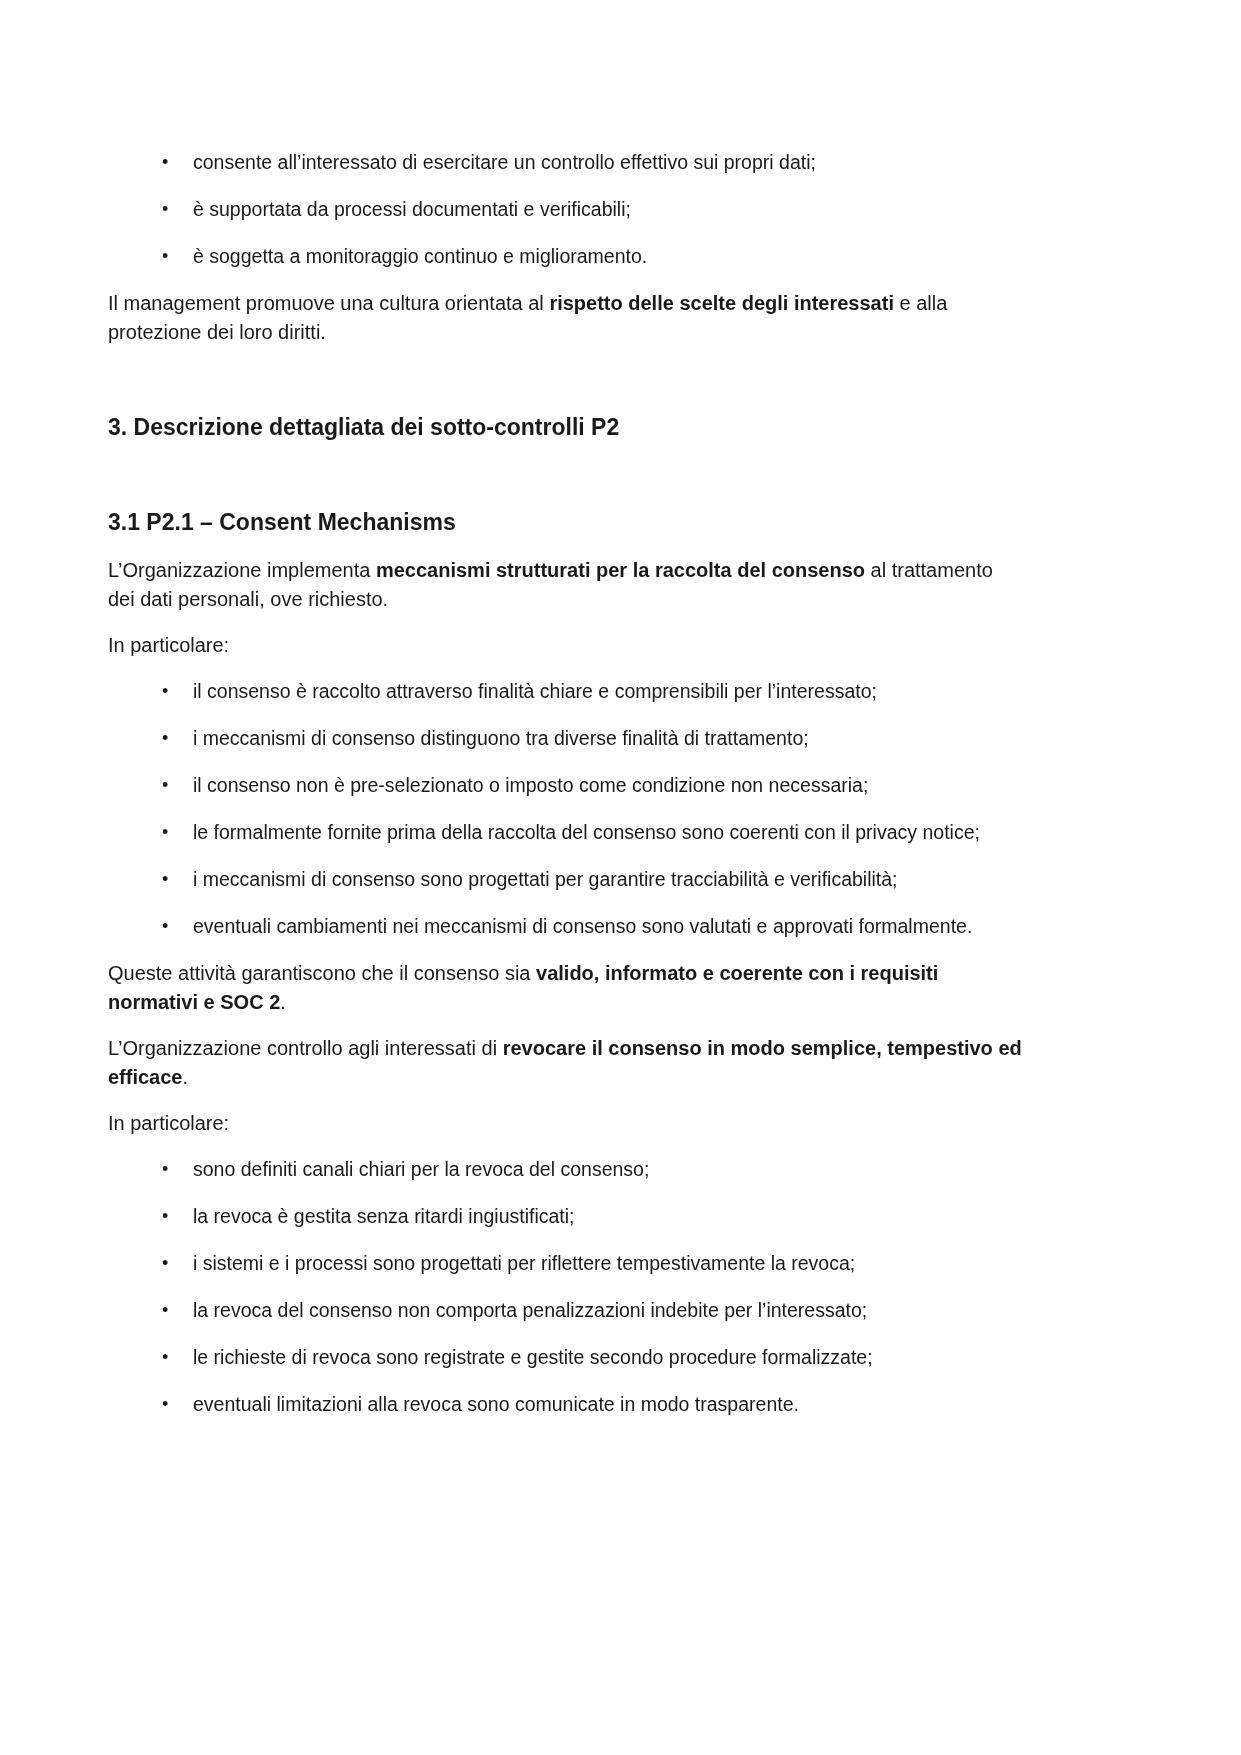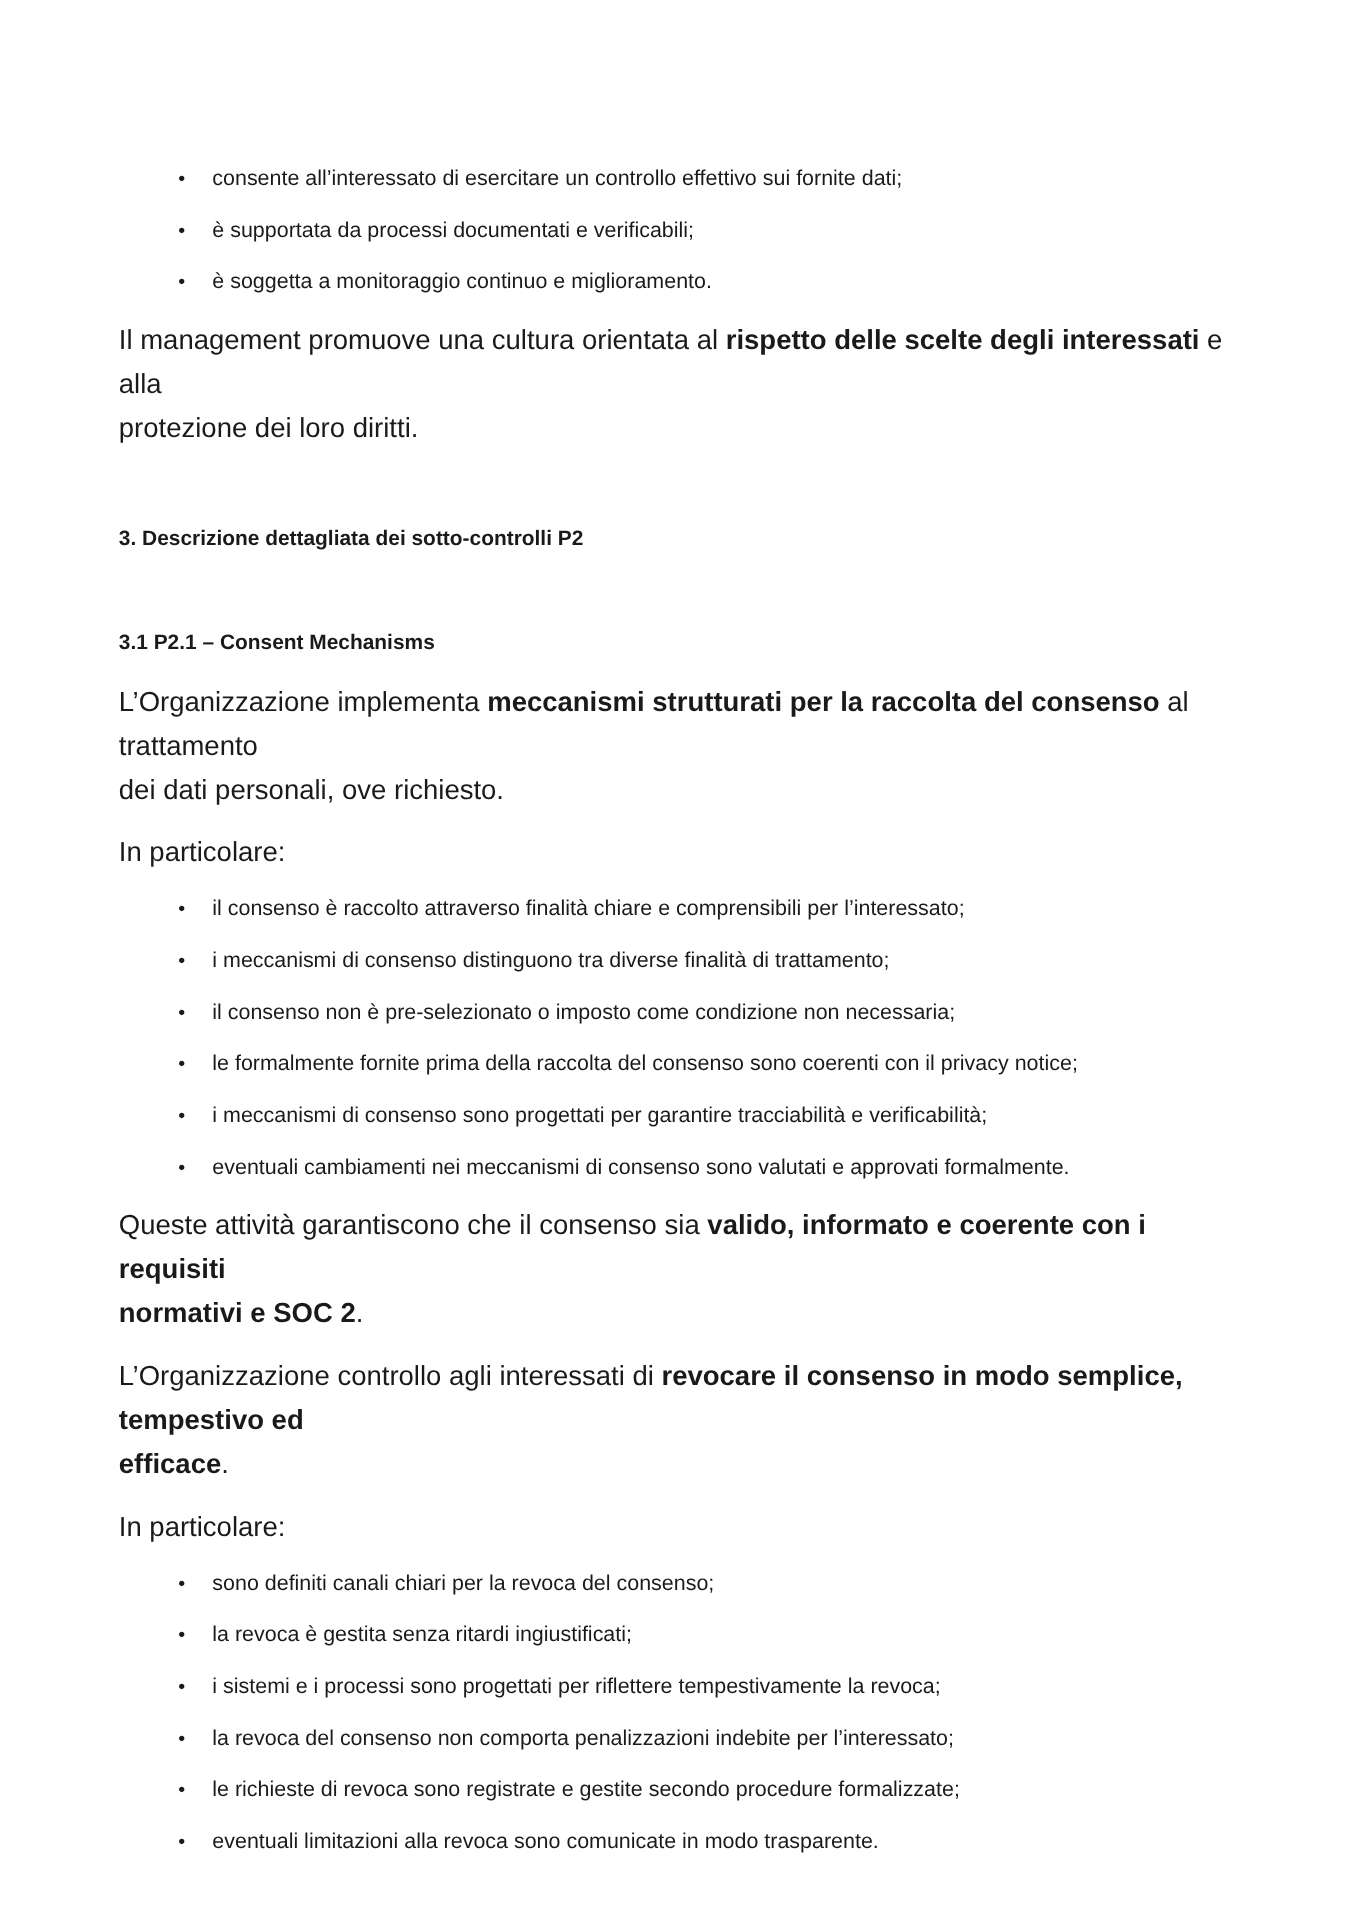--- a/index.html
+++ b/index.html
@@ -12,27 +12,27 @@
     overflow: hidden;
   }
   .page {
     box-sizing: border-box;
     width: 1241px;
     height: 1755px;
     padding: 148px 108px 0 108px;
   }
   p {
     margin: 0 0 17px 0;
-    font-size: 25px;
-    line-height: 40px;
+    font-size: 20px;
+    line-height: 29px;
     white-space: pre-wrap;
   }
   h2, h3 {
     margin: 66px 0 19px 0;
-    font-size: 19px;
+    font-size: 23px;
     line-height: 29px;
     font-weight: 700;
     color: #1a1a1a;
   }
   ul {
     list-style: none;
     margin: 0;
     padding: 0 0 0 54px;
   }
   li {
@@ -53,21 +53,21 @@
   strong { font-weight: 700; }
 </style>
 </head>
 <body>
 
 <main class="page">
 
   <ul>
     <li>
       <span class="bullet">•</span>
-      <span class="li-text">consente all’interessato di esercitare un controllo effettivo sui fornite dati;</span>
+      <span class="li-text">consente all’interessato di esercitare un controllo effettivo sui propri dati;</span>
     </li>
     <li>
       <span class="bullet">•</span>
       <span class="li-text">è supportata da processi documentati e verificabili;</span>
     </li>
     <li>
       <span class="bullet">•</span>
       <span class="li-text">è soggetta a monitoraggio continuo e miglioramento.</span>
     </li>
   </ul>

